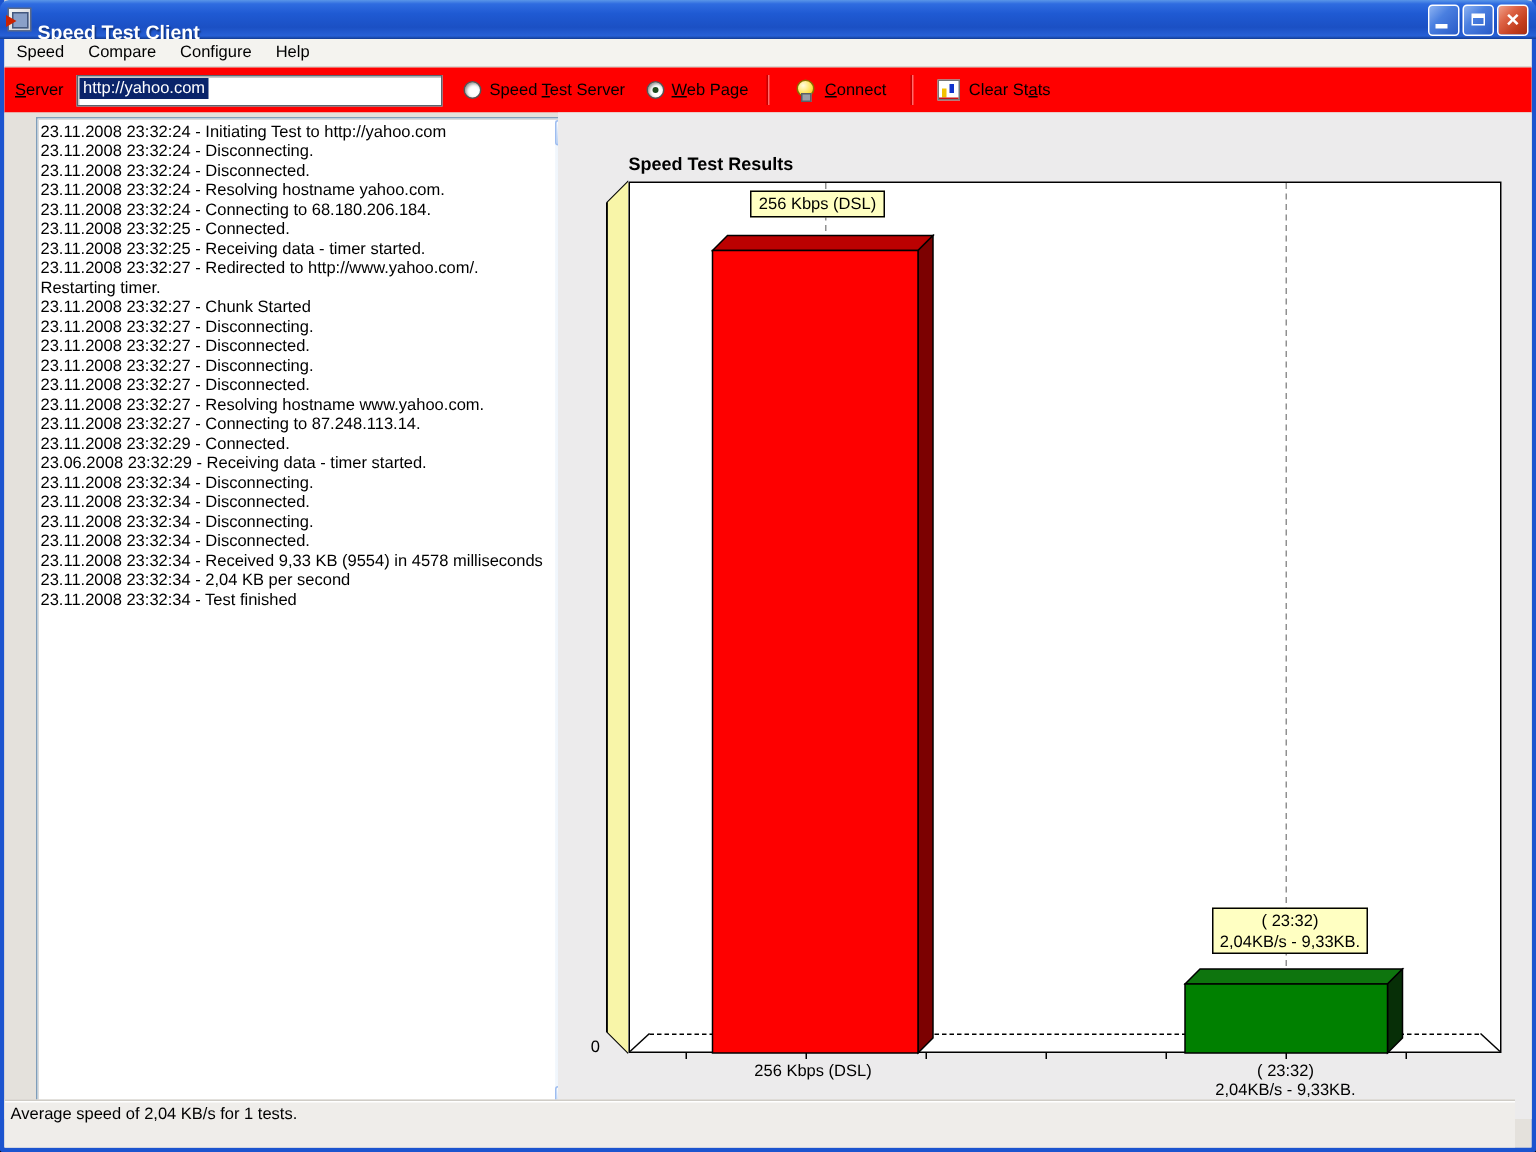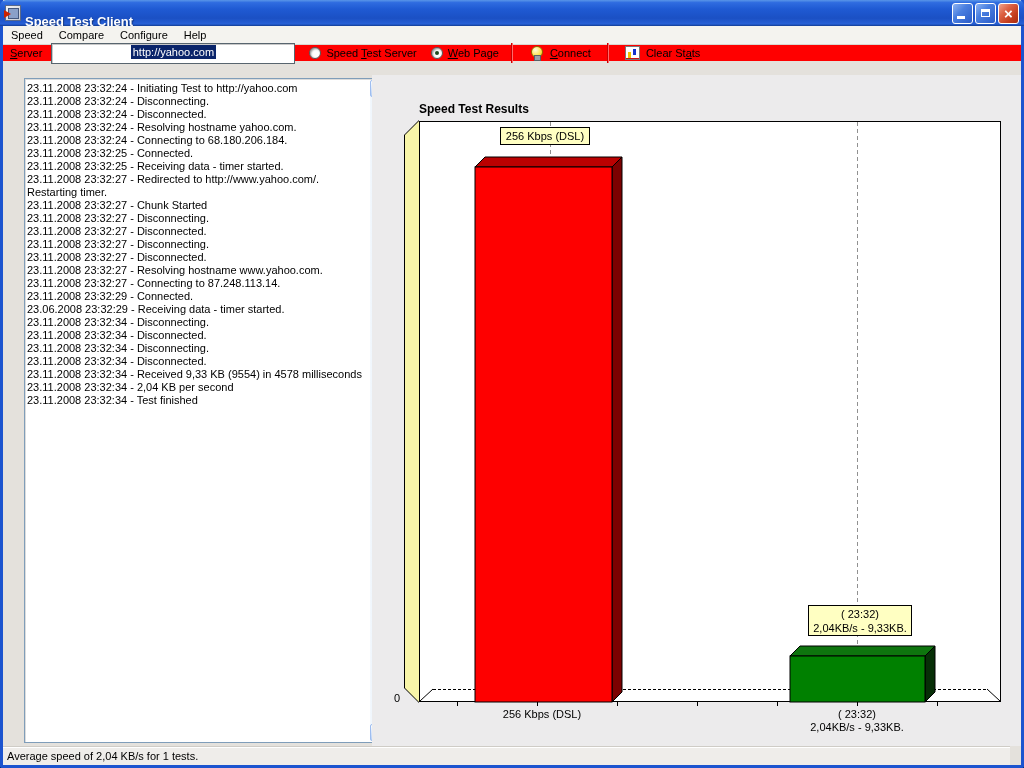--- a/index.html
+++ b/index.html
@@ -28,22 +28,22 @@
     color:#fff; font-size:15px; font-weight:bold; line-height:1; }
   .glyph-min { position:absolute; left:4px; bottom:4px; width:8px; height:3px; background:#fff; }
   .glyph-restore { width:9px; height:8px; border:1px solid #fff; border-top:3px solid #fff; }
 
   
   .menubar { position:absolute; left:0; right:0; top:26px; height:19px; background:#F4F3EF;
     display:flex; align-items:center; border-bottom:1px solid #d9d6d0; }
   .menu-item { padding:2px 8px; }
 
   
-  .toolbar { position:absolute; left:0; right:0; top:45px; height:16px; background:#ff0000;
-    display:flex; align-items:center;text-align:center; }
+  .toolbar { position:absolute; left:0; right:0; top:45px; height:30px; background:#ff0000;
+    display:flex; align-items:center; }
   .tb-label { margin-left:7px; }
   .textbox { margin-left:9px; width:244px; height:21px; background:#fff;
     border:1px solid #58656f; box-shadow:inset 1px 1px 0 #c9c9c9; padding:2px 1px; overflow:hidden; white-space:nowrap; }
   .textbox .selected { background:#0A246A; color:#fff; padding:1px 2px;margin-top:11px; }
   .radio { display:flex; align-items:center; gap:5px; margin-left:14px; }
   .radio-circle { width:12px; height:12px; border-radius:50%; background:#fff;
     border:1px solid #555; box-shadow:inset 1px 1px 2px #9a9a9a; position:relative; }
   .radio.checked .radio-circle::after { content:""; position:absolute; left:3px; top:3px;
     width:4px; height:4px; border-radius:50%; background:#1e4a1e; }
   .tool-sep { width:2px; height:20px; margin-left:12px; border-left:1px solid #c40000; border-right:1px solid #ff6a6a; }
@@ -99,21 +99,21 @@
   .anno-red { left:128px; top:52px; width:90px; height:18px; line-height:16px; }
   .anno-green { left:436px; top:530px; width:104px; height:31px; line-height:14px; padding-top:1px; }
 
   .y-zero { position:absolute; left:8px; top:617px; width:20px; text-align:right; }
   .xlabel { position:absolute; text-align:center; }
   .xl-red { left:95px; top:633px; width:150px; }
   .xl-green1 { left:395px; top:633px; width:180px; }
   .xl-green2 { left:385px; top:646px; width:200px; }
 
   
-  .statusbar { position:absolute; left:0; right:11px; bottom:0; height:19px; background:#EFEDEA;
+  .statusbar { position:absolute; left:0; right:11px; bottom:0; height:32px; background:#EFEDEA;
     border-top:1px solid #cfccc6; box-shadow:inset 0 1px 0 #fff; line-height:18px; padding-left:4px; }
 </style>
 </head>
 <body>
 
 <div class="window">
 
   <div class="titlebar">
     <span class="app-icon"></span>
     <span class="title-text">Speed Test Client</span>

